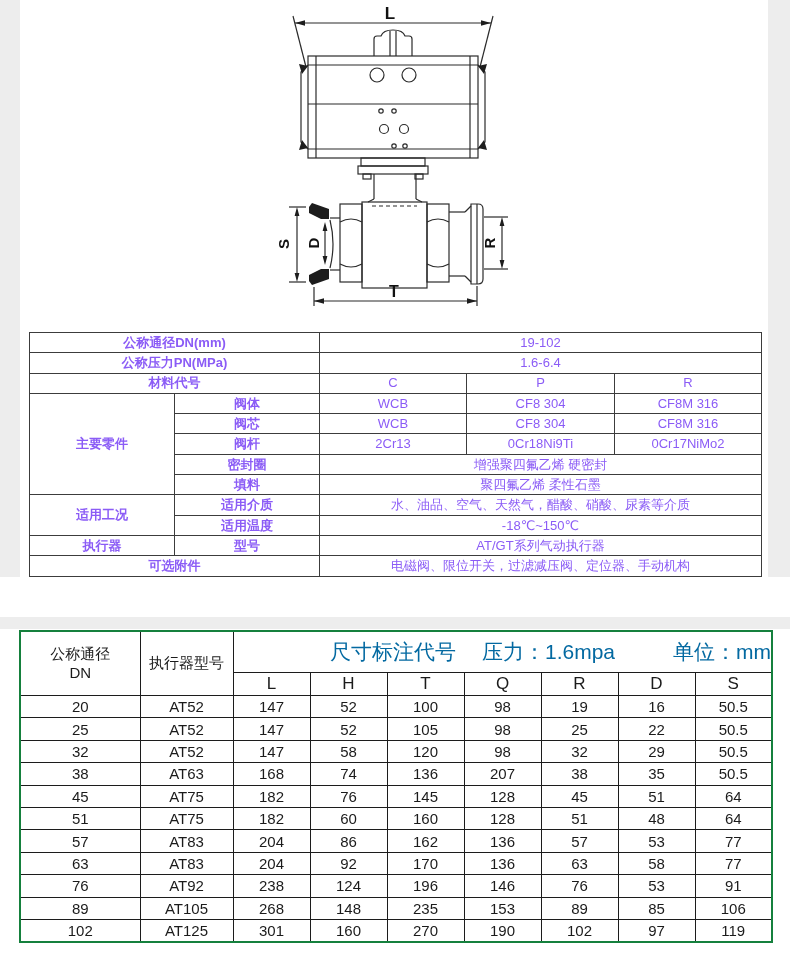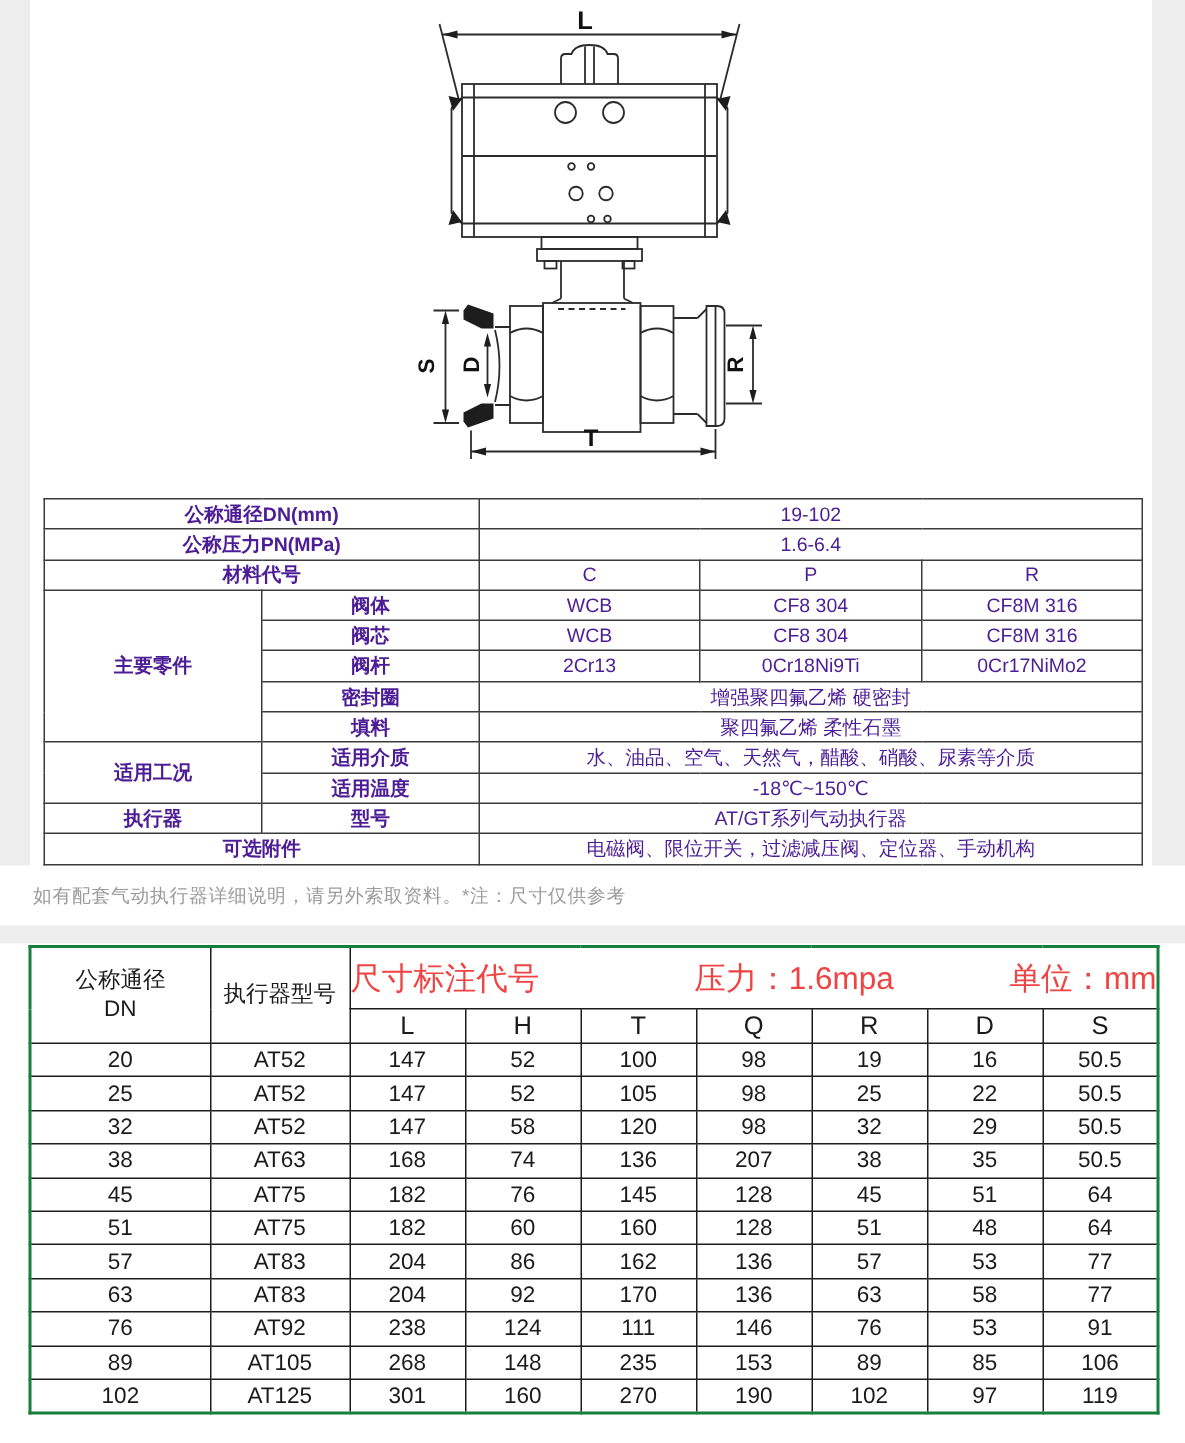--- a/index.html
+++ b/index.html
@@ -17,42 +17,42 @@
   svg.drawing .fillb{fill:#1d1d1d;stroke:none;}
   svg.drawing text{fill:#111;font-family:"Liberation Sans",sans-serif;font-weight:bold;}
 
   
   table.spec{
     position:absolute;left:29px;top:332px;width:732px;
     border-collapse:collapse;table-layout:fixed;
   }
   table.spec td{
     border:1px solid #3c3c3c;height:19.3px;text-align:center;vertical-align:middle;
-    padding:0;font-size:13px;color:#4c1d95;line-height:1.05;
+    padding:0;font-size:13px;color:#8b5cf6;line-height:1.05;
   }
   table.spec td.lbl{font-weight:bold;}
   table.spec td.cnv{font-weight:normal;}
 
   
   .note{position:absolute;left:22px;top:589px;font-size:12.5px;color:#9b9b9b;letter-spacing:0.5px;}
 
   
   table.dims{
     position:absolute;left:19px;top:630px;width:752px;
     border-collapse:collapse;table-layout:fixed;border:2px solid #15803d;
   }
   table.dims th,table.dims td{
     border:1px solid #1c1c1c;text-align:center;vertical-align:middle;
     padding:0;color:#1b1b1b;font-weight:normal;
   }
   table.dims th.hdr-left{font-size:15px;line-height:1.25;}
   table.dims th.hdr-big{height:40px;}
-  .mh{display:flex;align-items:center;justify-content:space-between;font-size:21px;color:#ef4444;}
+  .mh{display:flex;align-items:center;justify-content:flex-end;font-size:21px;color:#0369a1;}
   .mh .g1{margin-left:26px;}
-  .mh .g2{}
+  .mh .g2{margin-left:58px;}
   table.dims tr.cols th{height:22px;font-size:17px;}
   table.dims tbody td{height:21.4px;font-size:15px;}
 </style>
 </head>
 <body>
 
 <div class="page">
 
   <svg class="drawing" viewBox="0 0 790 325">
 
@@ -215,21 +215,20 @@
       <td class="lbl">型号</td>
       <td colspan="3" class="cnv">AT/GT系列气动执行器</td>
     </tr>
     <tr>
       <td colspan="2" class="lbl">可选附件</td>
       <td colspan="3" class="cnv">电磁阀、限位开关，过滤减压阀、定位器、手动机构</td>
     </tr>
   </tbody>
     </table>
 
-  <div class="note">如有配套气动执行器详细说明，请另外索取资料。*注：尺寸仅供参考</div>
 
   <div class="strip" id="strip-left"></div>
   <div class="strip" id="strip-right"></div>
   <div class="strip" id="strip-band"></div>
 
   <table class="dims">
     <colgroup>
       <col style="width:120px">
         <col style="width:93px">
       <col style="width:77px">
@@ -352,21 +351,21 @@
           <td>136</td>
           <td>63</td>
           <td>58</td>
           <td>77</td>
         </tr>
         <tr>
           <td>76</td>
           <td>AT92</td>
           <td>238</td>
           <td>124</td>
-          <td>111</td>
+          <td>196</td>
           <td>146</td>
           <td>76</td>
           <td>53</td>
           <td>91</td>
         </tr>
         <tr>
           <td>89</td>
           <td>AT105</td>
           <td>268</td>
           <td>148</td>

